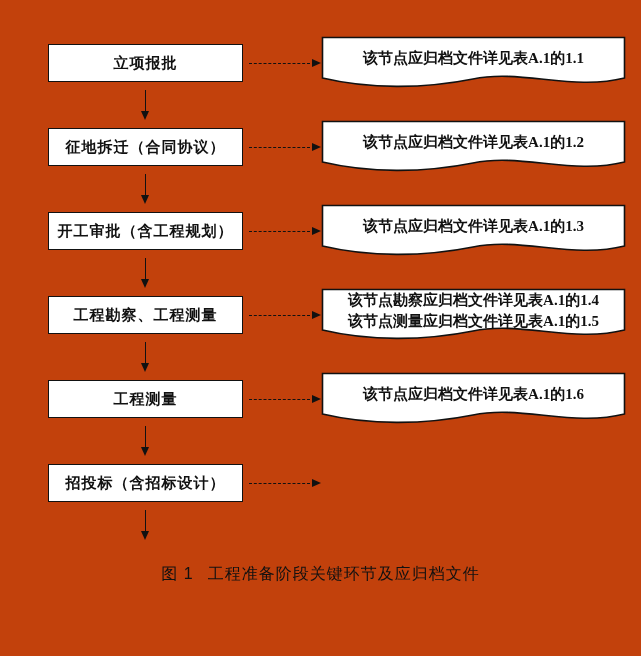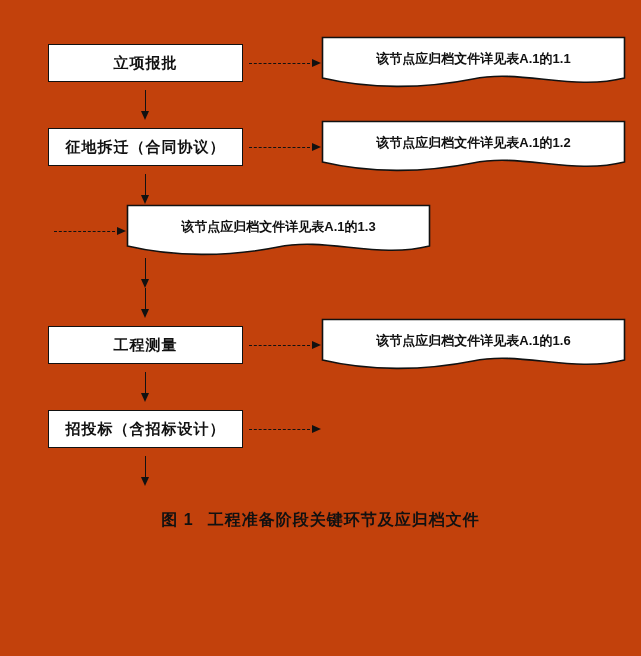--- a/index.html
+++ b/index.html
@@ -77,24 +77,25 @@
   .doc-text {
     position: absolute;
     left: 8px;
     right: 8px;
     top: 2px;
     bottom: 11px;
     display: flex;
     align-items: center;
     justify-content: center;
     text-align: center;
-    font-size: 13px;
+    font-size: 15px;
     font-weight: bold;
     line-height: 1.35;
     white-space: pre-line;
+    font-family: Liberation Serif, serif;
   }
   .v-connector {
     width: 12px;
     height: 30px;
     margin-left: 139px;
     display: flex;
     flex-direction: column;
     align-items: center;
   }
   .v-line {
@@ -106,21 +107,21 @@
     width: 0;
     height: 0;
     border-top: 9px solid #111111;
     border-left: 4.5px solid transparent;
     border-right: 4.5px solid transparent;
   }
   .caption {
     margin-top: 24px;
     text-align: center;
     font-size: 16px;
-    font-weight: bold;
+    font-weight: normal;
     letter-spacing: 1px;
   }
   .caption .prefix {
     margin-right: 14px;
   }
 </style>
 </head>
 <body>
 
 <div id="stage">
@@ -160,36 +161,55 @@
         </svg>
         <span class="doc-text">该节点应归档文件详见表A.1的1.2</span>
       </div>
     </div>
     <div class="v-connector">
       <span class="v-line"></span>
       <span class="arrow-down"></span>
     </div>
 
     <div class="row">
+      <div class="process-box">
+        <span class="process-label">开工审批（含工程规划）</span>
+      </div>
       <div class="connector">
         <span class="dash-line"></span>
         <span class="arrow-right"></span>
       </div>
       <div class="doc-box">
         <svg class="doc-outline" viewBox="0 0 305 54" preserveAspectRatio="none">
           <path d="M1.5,1.5 L303.5,1.5 L303.5,42 C252,55 200,33 152,43 C102,53 48,53 1.5,42 Z" fill="#ffffff" stroke="#111111" stroke-width="1.6" vector-effect="non-scaling-stroke"></path>
         </svg>
         <span class="doc-text">该节点应归档文件详见表A.1的1.3</span>
       </div>
     </div>
     <div class="v-connector">
       <span class="v-line"></span>
       <span class="arrow-down"></span>
     </div>
 
+    <div class="row">
+      <div class="process-box">
+        <span class="process-label">工程勘察、工程测量</span>
+      </div>
+      <div class="connector">
+        <span class="dash-line"></span>
+        <span class="arrow-right"></span>
+      </div>
+      <div class="doc-box">
+        <svg class="doc-outline" viewBox="0 0 305 54" preserveAspectRatio="none">
+          <path d="M1.5,1.5 L303.5,1.5 L303.5,42 C252,55 200,33 152,43 C102,53 48,53 1.5,42 Z" fill="#ffffff" stroke="#111111" stroke-width="1.6" vector-effect="non-scaling-stroke"></path>
+        </svg>
+        <span class="doc-text">该节点勘察应归档文件详见表A.1的1.4
+该节点测量应归档文件详见表A.1的1.5</span>
+      </div>
+    </div>
     <div class="v-connector">
       <span class="v-line"></span>
       <span class="arrow-down"></span>
     </div>
 
     <div class="row">
       <div class="process-box">
         <span class="process-label">工程测量</span>
       </div>
       <div class="connector">

